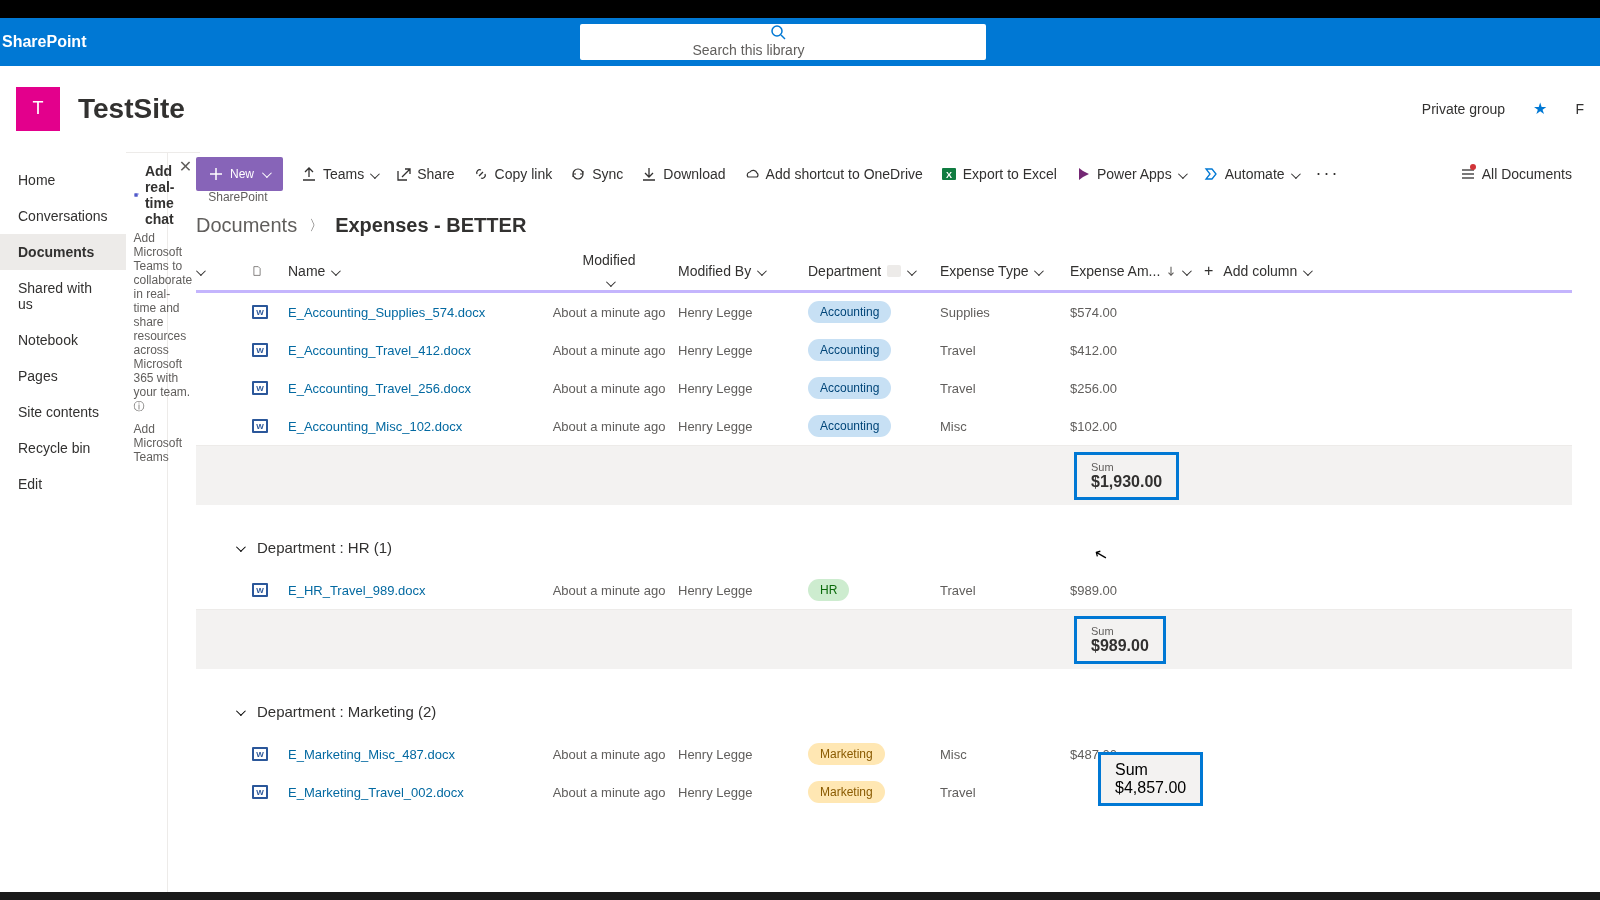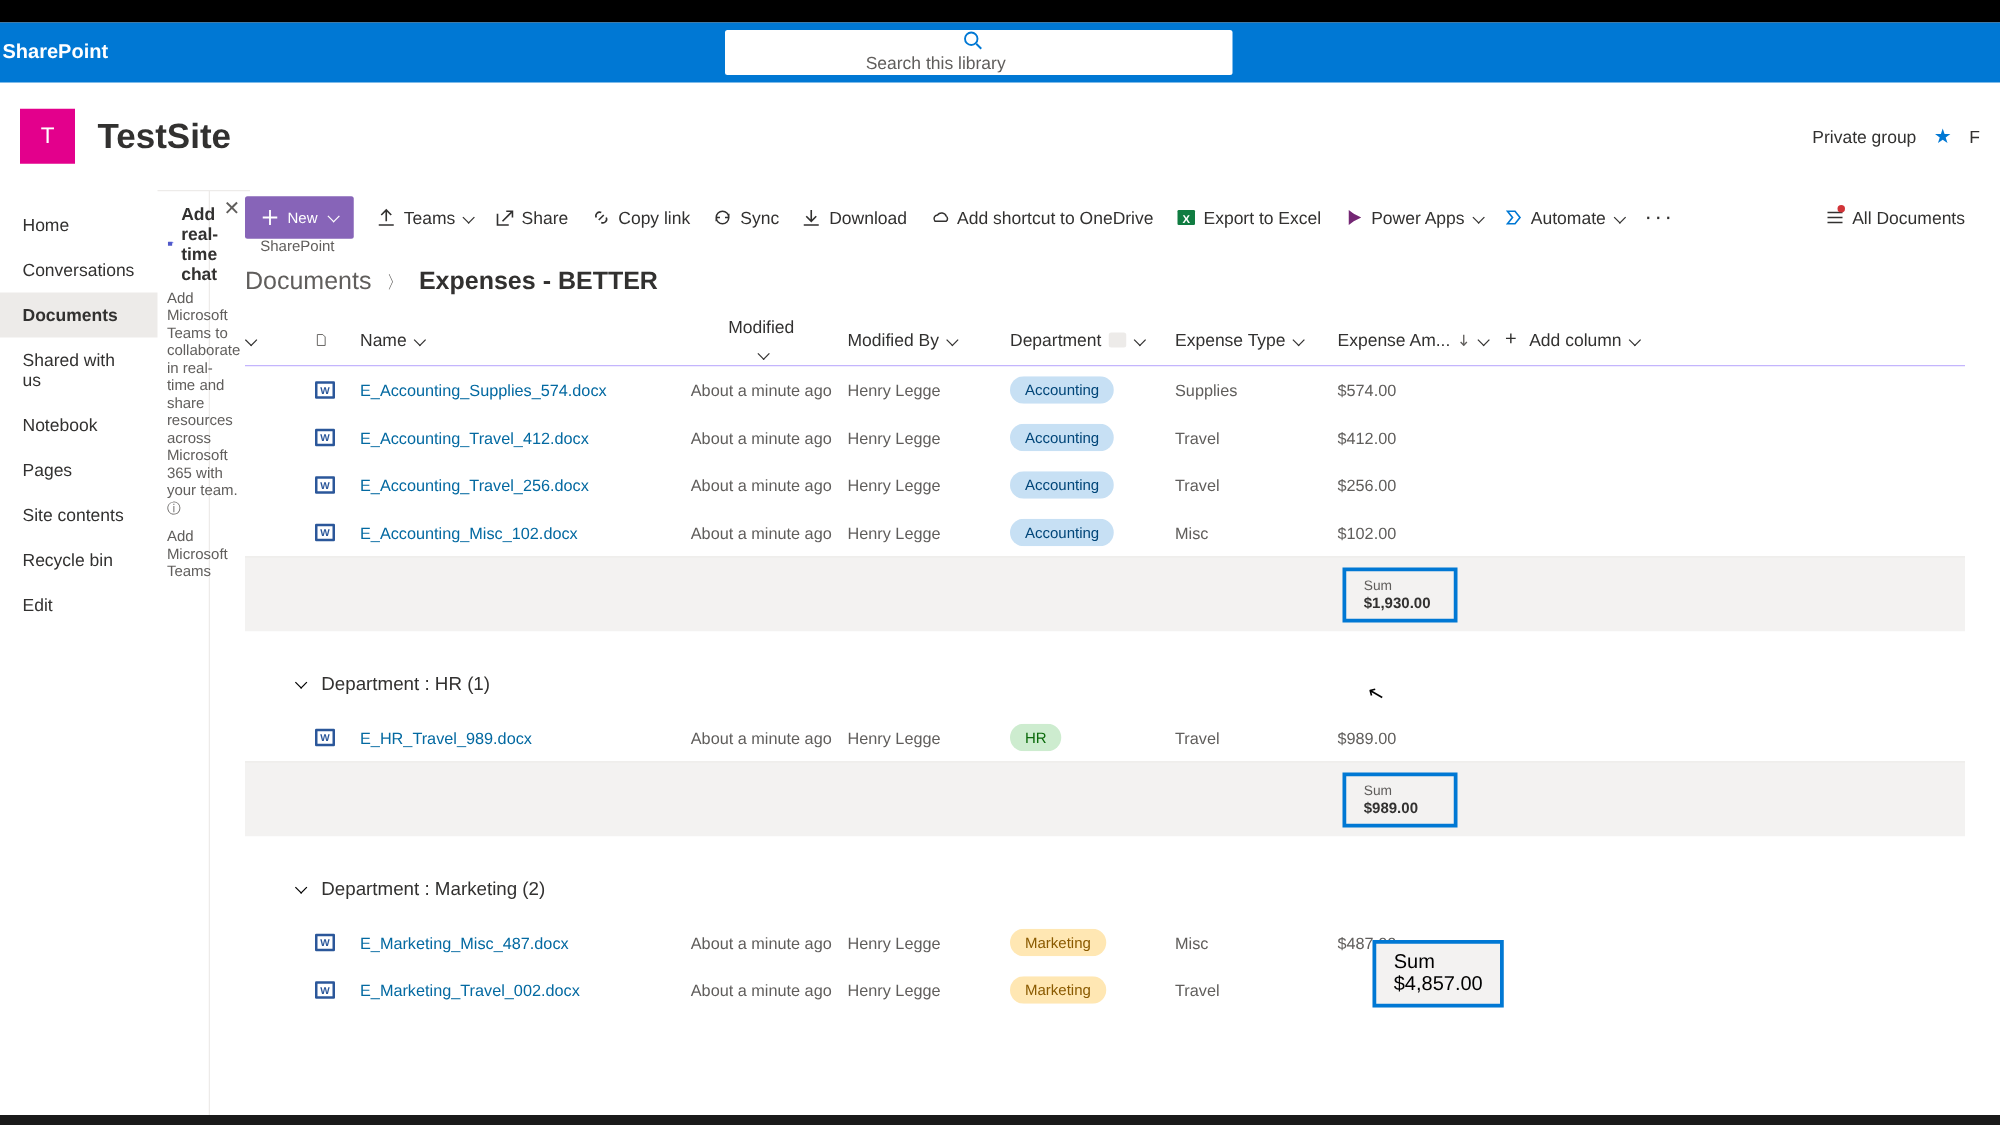--- a/index.html
+++ b/index.html
@@ -13,21 +13,21 @@
 .app-name { color: #fff; font-size: 16px; font-weight: 600; padding-left: 2px; }
 .search-box { position: absolute; left: 580px; top: 6px; width: 406px; height: 36px; background: #fff; border-radius: 2px; display: flex; align-items: center; padding: 0 10px; flex-direction: column; }
 .search-box svg { width: 16px; height: 16px; margin-right: 10px; color: #0078d4; }
 .search-box input { border: none; outline: none; font-size: 14px; flex: 1; color: #323130; }
 .search-box input::placeholder { color: #605e5c; }
 
 
 .site-header { height: 86px; display: flex; align-items: center; padding: 0 16px; border-bottom: 1px solid transparent; }
 .site-logo { width: 44px; height: 44px; background: #e3008c; color: #fff; display: flex; align-items: center; justify-content: center; font-size: 18px; font-weight: 400; }
 .site-name { margin-left: 18px; font-size: 28px; font-weight: 600; color: #323130; }
-.site-meta { margin-left: auto; display: flex; align-items: center; gap: 14px; color: #323130; font-size: 14px; }
+.site-meta { margin-left: auto; display: flex; align-items: center; gap: 28px; color: #323130; font-size: 14px; }
 .star-icon { color: #0078d4; font-size: 16px; }
 
 
 .main { display: flex; height: calc(900px - 18px - 48px - 86px); }
 
 
 .left-nav { width: 168px; border-right: 1px solid #edebe9; display: flex; flex-direction: row; }
 .nav-list { flex: 1; padding-top: 10px; }
 .nav-item { display: block; padding: 10px 18px; font-size: 14px; color: #323130; cursor: pointer; }
 .nav-item.active { font-weight: 600; background: #edebe9; }
@@ -62,21 +62,21 @@
 .col-select { width: 56px; }
 .col-icon { width: 36px; }
 .col-name { width: 260px; }
 .col-modified { width: 130px; flex-direction: column; }
 .col-modby { width: 130px; }
 .col-dept { width: 132px; }
 .col-type { width: 130px; }
 .col-amt { width: 134px; }
 .col-add { flex: 1; }
 
-.table-header { display: flex; align-items: center; height: 42px; border-bottom: 1px solid #c4b5fd; }
+.table-header { display: flex; align-items: center; height: 42px; border-bottom: 3px solid #c4b5fd; }
 .th { font-size: 14px; color: #323130; display: flex; align-items: center; gap: 6px; cursor: pointer; padding-right: 8px; white-space: nowrap; overflow: hidden; text-overflow: ellipsis; }
 .th svg { width: 10px; height: 10px; color: #605e5c; flex-shrink: 0; }
 .filter-pill { width: 14px; height: 12px; background: #edebe9; border-radius: 2px; display: inline-block; }
 
 .table-body .row { display: flex; align-items: center; height: 38px; }
 .cell { font-size: 13px; color: #605e5c; display: flex; align-items: center; padding-right: 8px; white-space: nowrap; overflow: hidden; text-overflow: ellipsis; }
 .cell.name { color: #0369a1; }
 .doc-icon { width: 16px; height: 18px; }
 .badge { padding: 4px 12px; border-radius: 12px; font-size: 12px; }
 .badge.Accounting { background: #c7e0f4; color: #004578; }
@@ -84,21 +84,21 @@
 .badge.Marketing { background: #ffe7b3; color: #8a5a00; }
 
 .group-header { display: flex; align-items: center; height: 48px; gap: 14px; margin-top: 18px; }
 .group-header .chev { margin-left: 40px; }
 .group-header .label { font-size: 15px; color: #323130; font-weight: 400; }
 
 .sum-row { background: #f3f2f1; height: 60px; display: flex; align-items: center; border-top: 1px solid #edebe9; }
 .sum-spacer { width: 878px; }
 .sum-box { border: 3px solid #0078d4; padding: 6px 14px; min-width: 92px; background: #f3f2f1; }
 .sum-box .lbl { font-size: 11px; color: #605e5c; }
-.sum-box .val { font-size: 12px; color: #323130; font-weight: 600; }
+.sum-box .val { font-size: 16px; color: #323130; font-weight: 600; }
 
 
 .cursor { position: absolute; top: 545px; left: 1094px; font-size: 16px; color: #000; pointer-events: none; transform: rotate(-15deg); }
 
 
 .taskbar { position: absolute; bottom: 0; left: 0; right: 0; height: 8px; background: #1a1a1a; }
 
 
 .overflow-sum { position: absolute; border: 3px solid #0078d4; padding: 6px 14px; background: #f3f2f1; }
 

